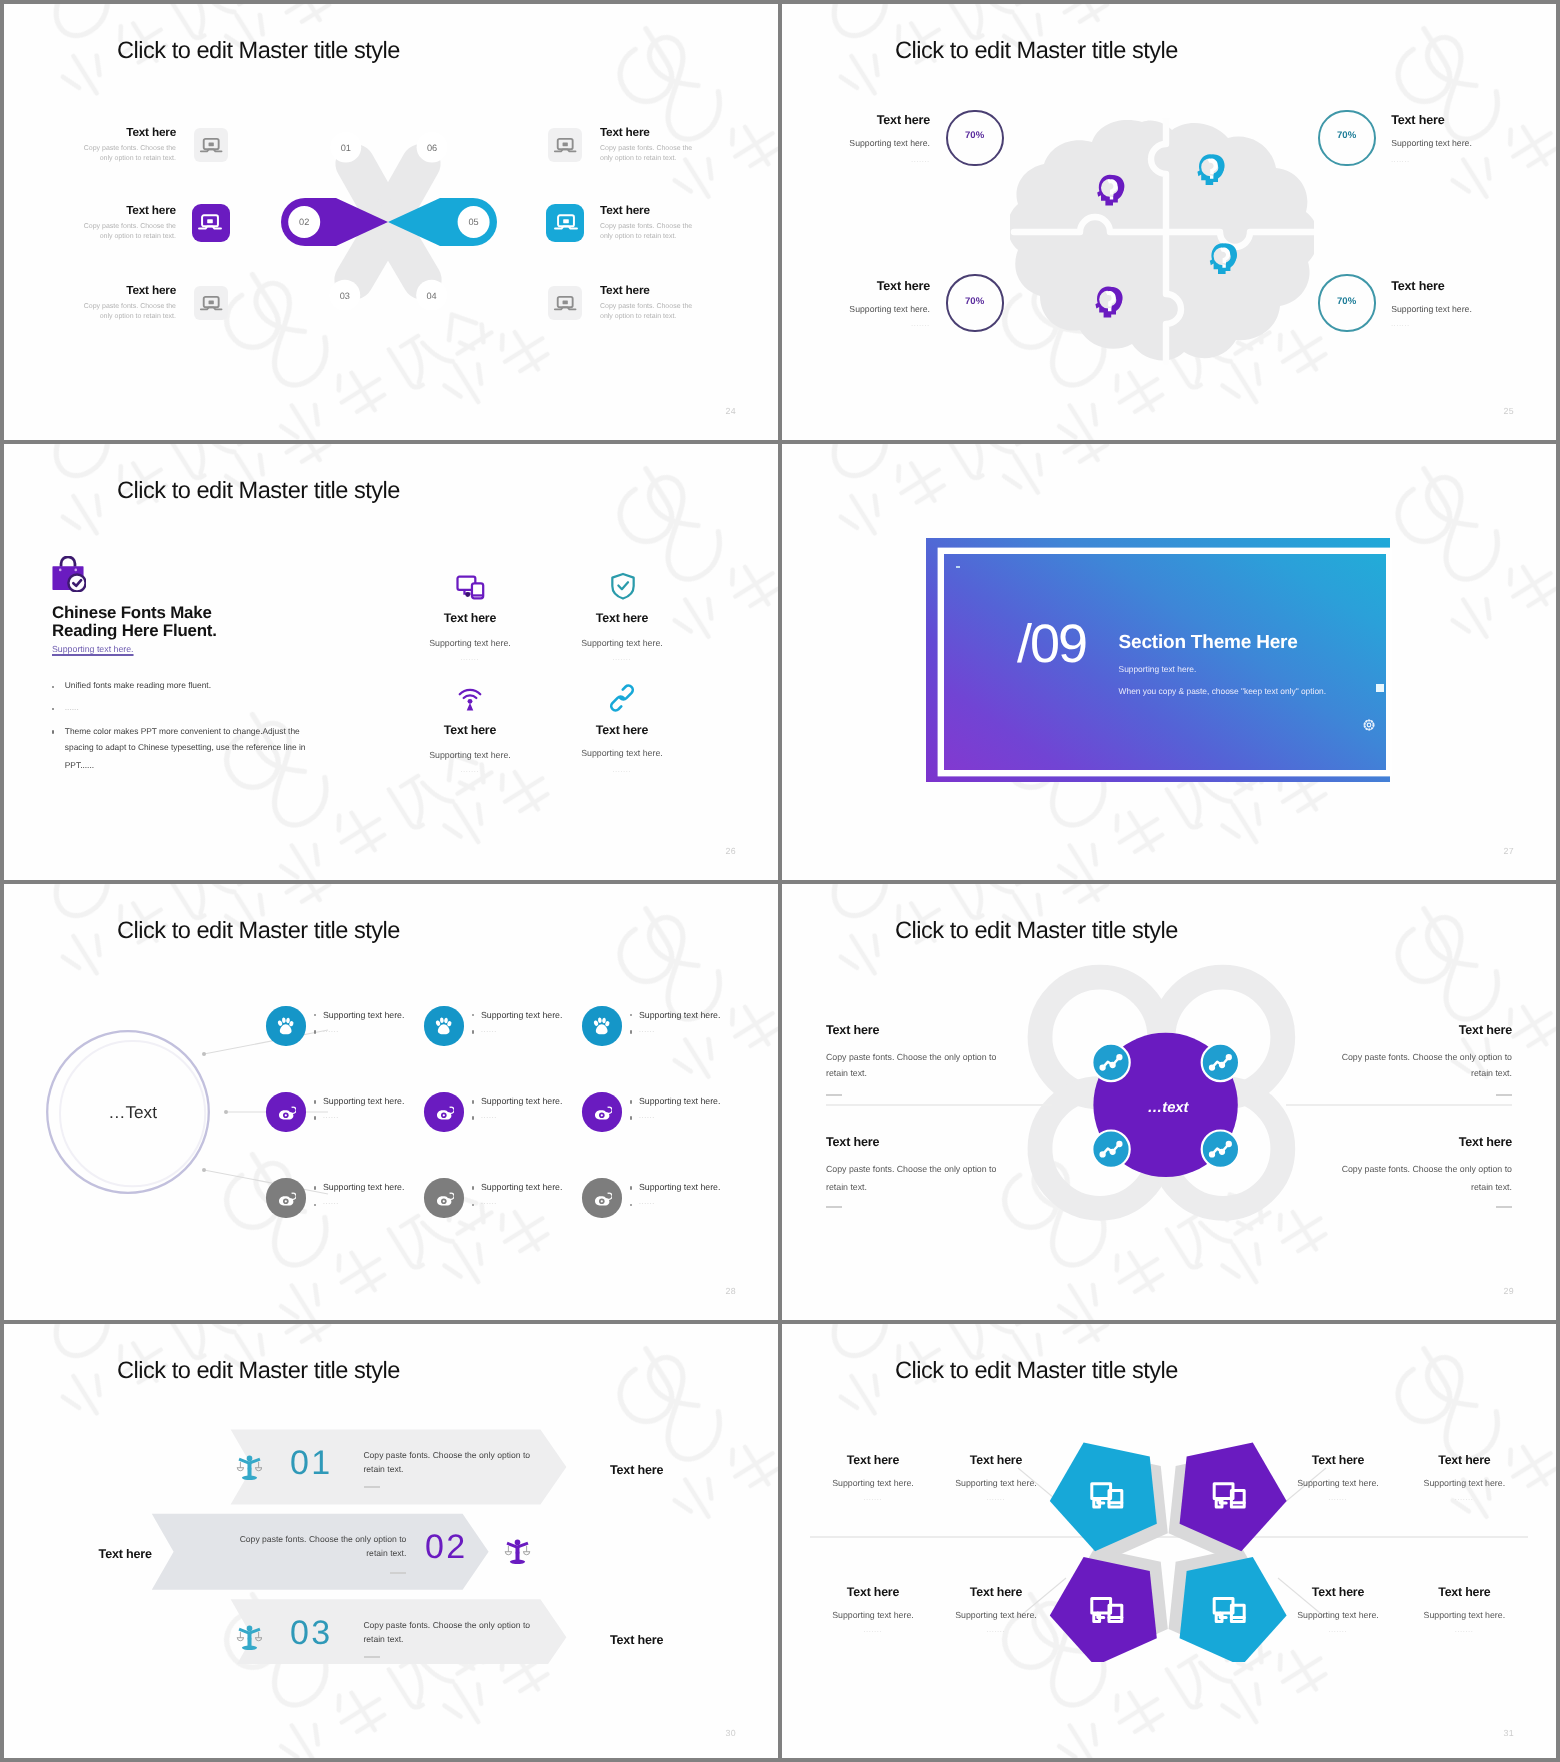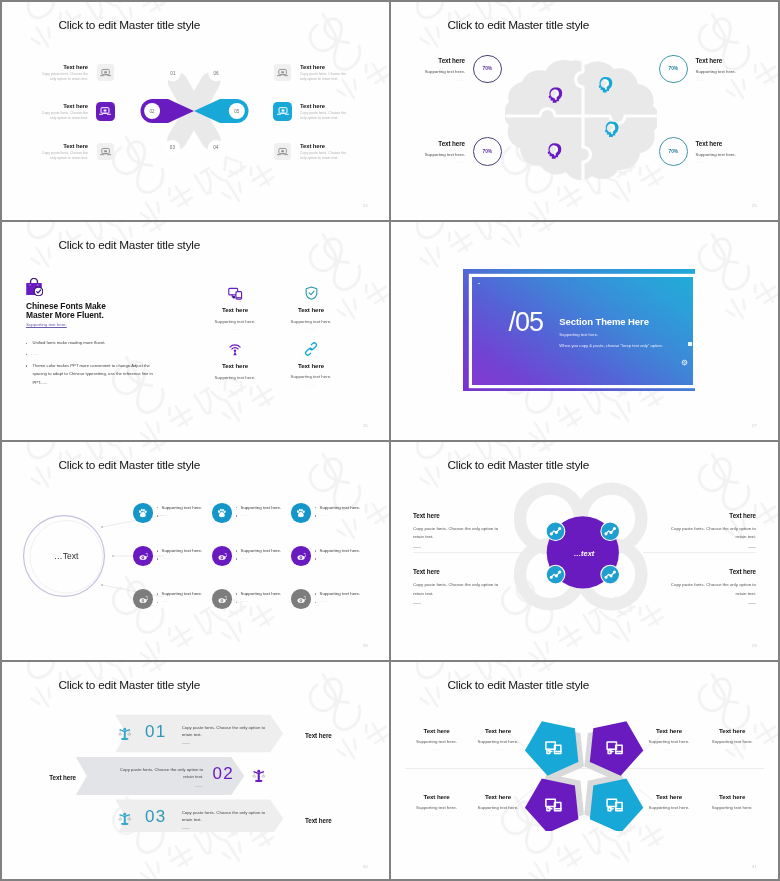--- a/index.html
+++ b/index.html
@@ -420,21 +420,21 @@
       <div class="sc">
         <svg class="s3bag" viewBox="0 0 44 44" width="18" height="18">
           <path d="M13.5 13 V9.5 a8.5 8.5 0 0 1 17 0 V13" fill="none" stroke="#3c1a6e" stroke-width="3.4"></path>
           <rect x="3" y="12.5" width="38" height="29" rx="0.8" fill="#6a1bc0"></rect>
           <circle cx="12.5" cy="17" r="1.6" fill="#cfa8ee"></circle>
           <circle cx="31.5" cy="17" r="1.6" fill="#cfa8ee"></circle>
           <circle cx="33" cy="33" r="10.5" fill="#fdfbff" stroke="#3c1a6e" stroke-width="3"></circle>
           <path d="M28.5 33.3 L32 36.5 L38 29.5" fill="none" stroke="#3c1a6e" stroke-width="3.2" stroke-linecap="round" stroke-linejoin="round"></path>
         </svg>
         <div class="s3h1">Chinese Fonts Make</div>
-        <div class="s3h2">Master More Fluent.</div>
+        <div class="s3h2">Reading Here Fluent.</div>
         <div class="s3link">Supporting text here.</div>
         <div class="s3bl">
           <div class="s3row">
               <span class="s3dot"></span>
               <span class="s3t">Unified fonts make reading more fluent.</span>
             </div>
           <div class="s3row">
               <span class="s3dot"></span>
               <span class="s3t mut2">......</span>
             </div>
@@ -496,21 +496,21 @@
     </div>
 
     <div class="slide" id="s4">
       <svg class="wm" viewBox="0 0 430 262">
           <rect width="430" height="262" fill="url(#wmpat)"></rect>
         </svg>
       <div class="sc">
         <div class="s4outer">
           <div class="s4inner">
             <div class="s4dot-tl"></div>
-            <div class="s4num">/05</div>
+            <div class="s4num">/09</div>
             <div class="s4txt">
               <div class="s4head">Section Theme Here</div>
               <div class="s4sub">Supporting text here.</div>
               <div class="s4body">When you copy &amp; paste, choose "keep text only" option.</div>
             </div>
             <div class="s4sq"></div>
             <svg class="s4gear" viewBox="0 0 24 24" width="7" height="7">
               <circle cx="12" cy="12" r="7.6" fill="none" stroke="#e9f1fb" stroke-width="3.6" stroke-dasharray="3.0 1.8"></circle>
               <circle cx="12" cy="12" r="8.2" fill="none" stroke="#e9f1fb" stroke-width="1.6"></circle>
               <circle cx="12" cy="12" r="3.1" fill="none" stroke="#e9f1fb" stroke-width="2.2"></circle>

